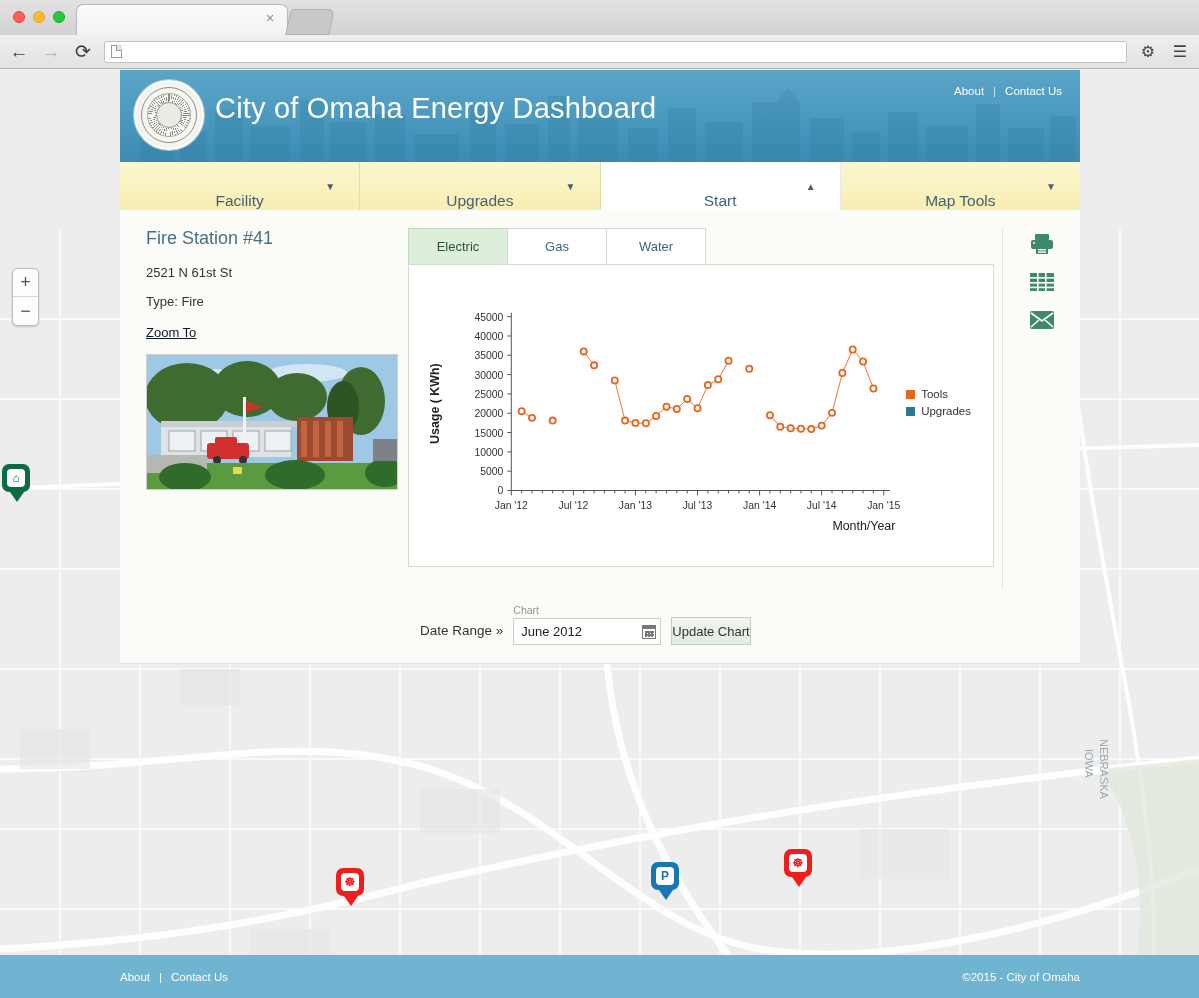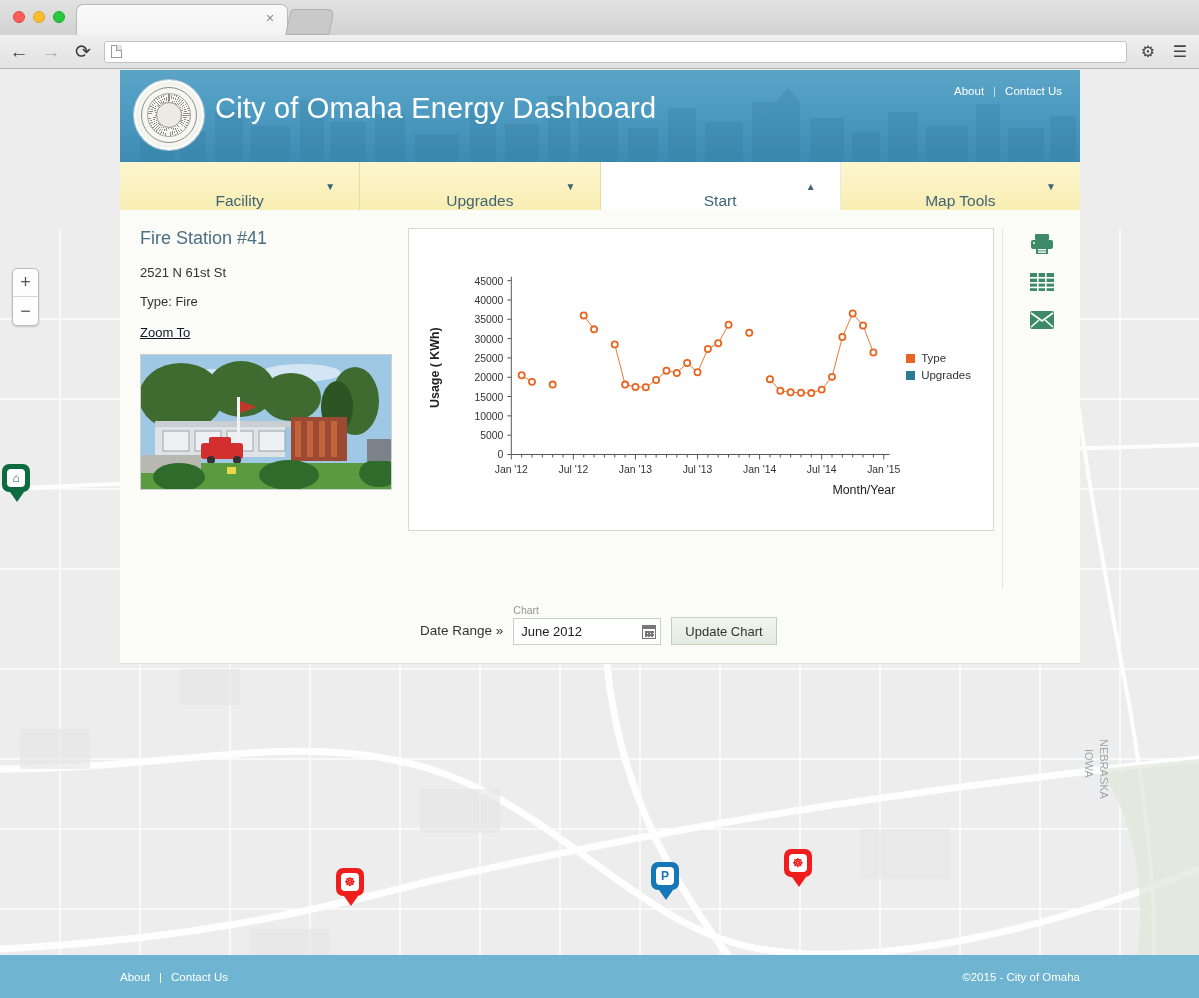--- a/index.html
+++ b/index.html
@@ -73,21 +73,21 @@
   .app-title { position:absolute; left:95px; top:22px; font-size:29px; color:#fff; font-weight:400; letter-spacing:.2px; }
 
   .tabbar { height:48px; display:flex; background:#fff; }
   .navtab { flex:1; background:linear-gradient(#fcf6cf,#f8eeb2); border-right:1px solid #e5dca0; display:flex; align-items:flex-end; justify-content:center; position:relative; cursor:pointer; }
   .navtab:last-child { border-right:none; }
   .navtab.active { background:#fff; border-right:1px solid #e8e8e8; }
   .navtab .lbl { font-size:15.5px; color:#3f6277; }
   .navtab .arw { position:absolute; right:24px; top:19px; font-size:10px; color:#3f6277; }
 
   .app-body { background:#fbfcf8; border-bottom:1px solid #dfe3d8; display:flex; padding:18px 0 20px 0; min-height:400px; }
-  .left-col { width:280px; padding:0 0 0 20px; }
+  .left-col { width:280px; padding:0 0 0 26px; }
   .fac-title { font-size:18px; color:#4c6f83; margin-bottom:16px; }
   .fac-line { font-size:13px; color:#333; margin-bottom:14px; }
   .fac-link { font-size:13px; color:#0f172a; text-decoration:underline; cursor:pointer; display:inline-block; margin-bottom:14px; }
   .fac-photo { width:252px; height:136px; border:1px solid #cfcfcf; overflow:hidden; position:relative; background:#86b5d8; }
 
   .mid-col { flex:1; padding:0 4px 0 8px; }
   .subtabs { display:flex; height:36px; }
   .subtab { width:100px; border:1px solid #d6d9d1; border-bottom:none; display:flex; align-items:center; justify-content:center; font-size:13px; color:#3f6277; background:#fff; cursor:pointer; margin-right:-1px; }
   .subtab.active { background:#ddeeda; border-color:#c3d6bf; color:#2d5236; }
   .chart-box { border:1px solid #d6d9d1; background:#fff; height:303px; position:relative; }
@@ -102,21 +102,21 @@
 
   .daterow { display:flex; align-items:flex-end; gap:10px; padding:0 0 0 300px; margin-top:14px; }
   .dr-label { font-size:13.5px; color:#333; padding-bottom:7px; }
   .fld { display:flex; flex-direction:column; }
   .fld-cap { font-size:10.5px; color:#8e9a8e; margin-bottom:2px; }
   .fld-inp { width:148px; height:27px; border:1px solid #c9d1c6; background:#fff; display:flex; align-items:center; padding:0 4px 0 7px; font-size:13px; color:#222; }
   .fld-inp .val { flex:1; }
   .cal-ico { width:14px; height:14px; border:1px solid #777; position:relative; }
   .cal-ico:before { content:""; position:absolute; left:0; right:0; top:0; height:3px; background:#777; }
   .cal-ico:after { content:""; position:absolute; left:2px; top:5px; width:9px; height:6px; background:repeating-linear-gradient(90deg,#777 0 2px,transparent 2px 3px), repeating-linear-gradient(180deg,#777 0 2px,transparent 2px 3px); }
-  .btn-update { height:28px; padding:0 13px; background:linear-gradient(#f1f5ee,#e3ebdf); border:1px solid #c4cfbf; font-size:13px; color:#333; display:flex; align-items:center; cursor:pointer; }
+  .btn-update { height:28px; padding:0 0; background:linear-gradient(#f1f5ee,#e3ebdf); border:1px solid #c4cfbf; font-size:13px; color:#333; display:flex; align-items:center; cursor:pointer; }
 
   
   .footer { position:absolute; left:0; bottom:0; width:1199px; height:43px; background:#6fb4d1; display:flex; align-items:center; }
   .footer-left { margin-left:120px; font-size:11.5px; color:#fff; display:flex; gap:9px; }
   .footer-left a { color:#fff; text-decoration:none; cursor:pointer; }
   .footer-right { margin-left:auto; margin-right:119px; font-size:11.5px; color:#fff; }
 </style>
 </head>
 <body>
 
@@ -332,20 +332,25 @@
                 <ellipse cx="148" cy="120" rx="30" ry="15"></ellipse>
                 <ellipse cx="238" cy="118" rx="20" ry="14"></ellipse>
               </g>
             <rect x="86" y="112" width="9" height="7" fill="#e8d84a"></rect>
             <rect x="226" y="84" width="26" height="22" fill="#7d8288"></rect>
           </svg>
         </div>
       </div>
 
       <div class="mid-col">
+        <div class="subtabs">
+          <div class="subtab active">Electric</div>
+          <div class="subtab">Gas</div>
+          <div class="subtab">Water</div>
+        </div>
         <div class="chart-box">
           <svg id="chart-svg" class="plot" viewBox="0 0 588 303" preserveAspectRatio="none">
               <line x1="103" y1="48" x2="103" y2="227" stroke="#555" stroke-width="1"></line>
               <line x1="103" y1="227" x2="484" y2="227" stroke="#555" stroke-width="1"></line>
               <line x1="99" y1="227" x2="103" y2="227" stroke="#555" stroke-width="1"></line>
               <text x="95" y="231" text-anchor="end" font-size="10.5" font-family="Liberation Sans" fill="#333">0</text>
               <line x1="99" y1="207.55555555555554" x2="103" y2="207.55555555555554" stroke="#555" stroke-width="1"></line>
               <text x="95" y="211.55555555555554" text-anchor="end" font-size="10.5" font-family="Liberation Sans" fill="#333">5000</text>
               <line x1="99" y1="188.11111111111111" x2="103" y2="188.11111111111111" stroke="#555" stroke-width="1"></line>
               <text x="95" y="192.11111111111111" text-anchor="end" font-size="10.5" font-family="Liberation Sans" fill="#333">10000</text>
@@ -439,21 +444,21 @@
               <circle cx="415.5" cy="161.66666666666666" r="3.1" fill="#fff" stroke="#e8651f" stroke-width="1.8"></circle>
               <circle cx="425.9166666666667" cy="148.83333333333331" r="3.1" fill="#fff" stroke="#e8651f" stroke-width="1.8"></circle>
               <circle cx="436.3333333333333" cy="108.77777777777777" r="3.1" fill="#fff" stroke="#e8651f" stroke-width="1.8"></circle>
               <circle cx="446.75" cy="85.05555555555554" r="3.1" fill="#fff" stroke="#e8651f" stroke-width="1.8"></circle>
               <circle cx="457.1666666666667" cy="97.11111111111111" r="3.1" fill="#fff" stroke="#e8651f" stroke-width="1.8"></circle>
               <circle cx="467.5833333333333" cy="124.33333333333333" r="3.1" fill="#fff" stroke="#e8651f" stroke-width="1.8"></circle>
             </svg>
           <div class="legend">
             <div class="legend-row">
               <span class="legend-sw" id="sw0" style="background: rgb(232, 101, 31);"></span>
-              <span>Type</span>
+              <span>Tools</span>
             </div>
             <div class="legend-row">
               <span class="legend-sw" id="sw1" style="background: rgb(42, 122, 150);"></span>
               <span>Upgrades</span>
             </div>
           </div>
         </div>
       </div>
 
       <div class="right-col">

